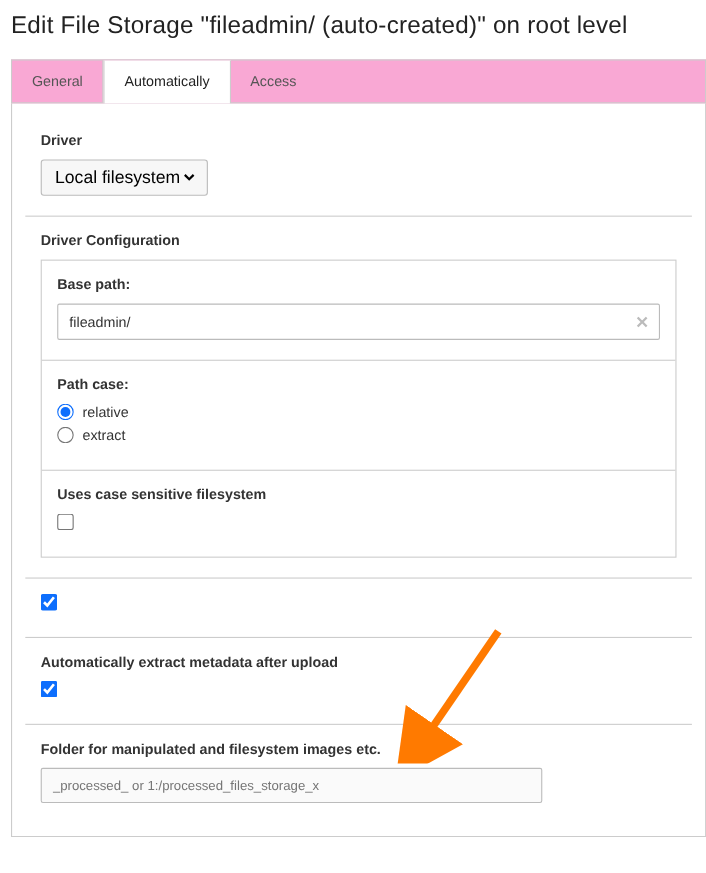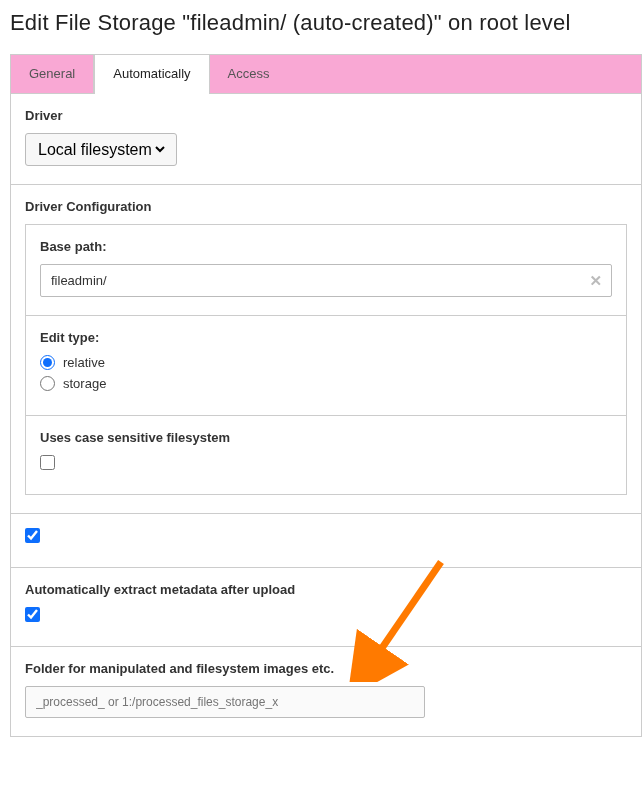--- a/index.html
+++ b/index.html
@@ -38,21 +38,21 @@
       border-right: 1px solid #ccc;
       margin-bottom: -1px;
       color: #222;
       position: relative;
     }
     .tab:first-child.active { border-left: none; }
     .tab:first-child:not(.active) { border-right: 1px solid #ccc; }
     .panel {
       border: 1px solid #ccc;
       border-top: none;
-      padding: 0;
+      padding: 12px;
     }
     .section {
       padding: 14px 14px 18px 14px;
       border-bottom: 1px solid #ccc;
     }
     .section:last-child { border-bottom: none; }
     .label-bold {
       font-weight: 700;
       font-size: 13px;
       margin-bottom: 10px;
@@ -120,21 +120,21 @@
     input[type="checkbox"] {
       width: 15px; height: 15px;
       accent-color: #0d6efd;
       cursor: pointer;
     }
     .radio-label, .check-label {
       font-size: 13px;
       color: #333;
     }
     .folder-input {
-      width: 400px;
+      width: 456px;
       border: 1px solid #bbb;
       border-radius: 2px;
       padding: 8px 10px;
       font-family: inherit;
       font-size: 12px;
       color: #aaa;
       background: #fafafa;
     }
     .arrow-overlay {
       position: absolute;
@@ -170,28 +170,28 @@
 
       <div class="inner-section">
         <span class="label-bold">Base path:</span>
         <div class="text-input-wrap">
           <input type="text" class="text-input" value="fileadmin/" style="">
           <span class="clear-x">✕</span>
         </div>
       </div>
 
       <div class="inner-section">
-        <span class="label-bold">Edit type:</span>
+        <span class="label-bold">Path case:</span>
         <div class="radio-row">
           <input type="radio" name="pathtype" checked="" style="">
           <span class="radio-label">relative</span>
         </div>
         <div class="radio-row">
           <input type="radio" name="pathtype" style="">
-          <span class="radio-label">storage</span>
+          <span class="radio-label">extract</span>
         </div>
       </div>
 
       <div class="inner-section">
         <span class="label-bold">Uses case sensitive filesystem</span>
         <div class="check-row">
           <input type="checkbox" style="">
         </div>
       </div>
 

